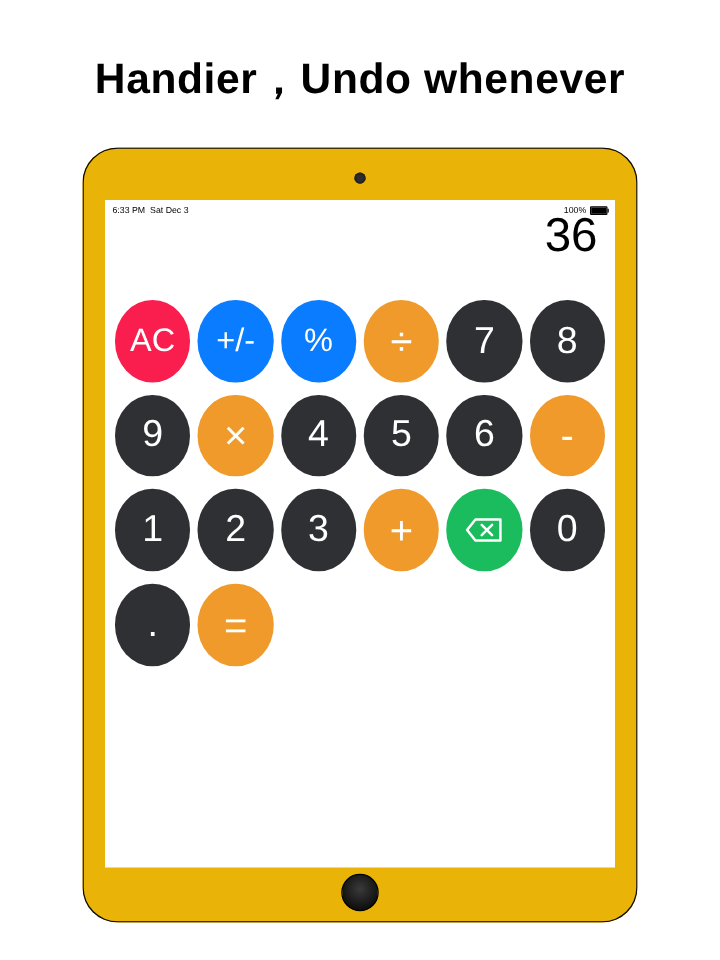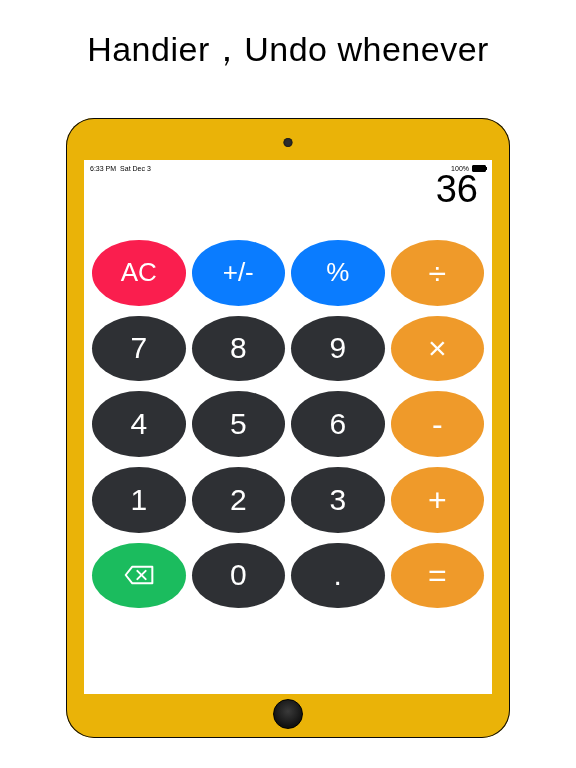--- a/index.html
+++ b/index.html
@@ -2,24 +2,24 @@
 <html><head>
 <meta charset="utf-8">
 <style>
   * { box-sizing: border-box; margin: 0; padding: 0; }
   html, body { width: 576px; height: 768px; background: #fff; font-family: -apple-system, "Helvetica Neue", Arial, sans-serif; }
   .page { width: 576px; height: 768px; position: relative; }
 
   .headline {
     text-align: center;
     font-size: 34px;
-    font-weight: 400;
+    font-weight: 700;
     letter-spacing: 0.5px;
     color: #000;
-    padding-top: 27px;
+    padding-top: 40px;
   }
 
   
   .ipad {
     position: absolute;
     left: 50%;
     top: 118px;
     transform: translateX(-50%);
     width: 444px;
     height: 620px;
@@ -77,21 +77,21 @@
     color:#b6b6b6;
     margin-top:4px;
     padding-right:2px;
   }
 
   .keypad{
     position:absolute;
     left:0; right:0; bottom:0; top:74px;
     padding: 6px 8px 10px 8px;
     display:grid;
-    grid-template-columns: repeat(4, 1fr);
+    grid-template-columns: repeat(6, 1fr);
     grid-template-rows: repeat(6, 1fr);
     gap: 10px 6px;
   }
   .key{
     border-radius:50%;
     display:flex; align-items:center; justify-content:center;
     font-size:30px; font-weight:400;
     color:#fff;
     user-select:none;
     width:100%; height:100%;

